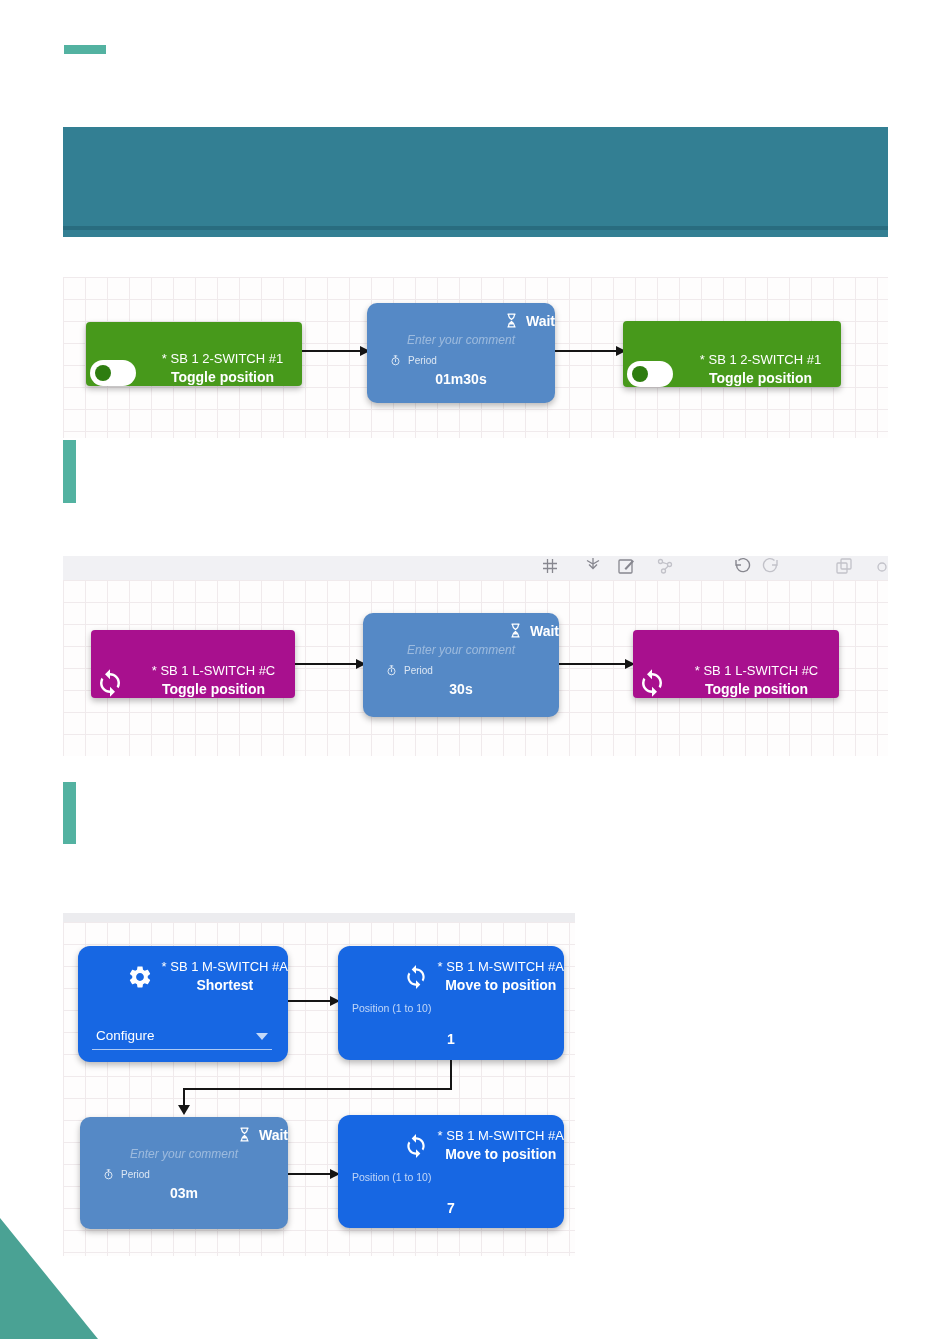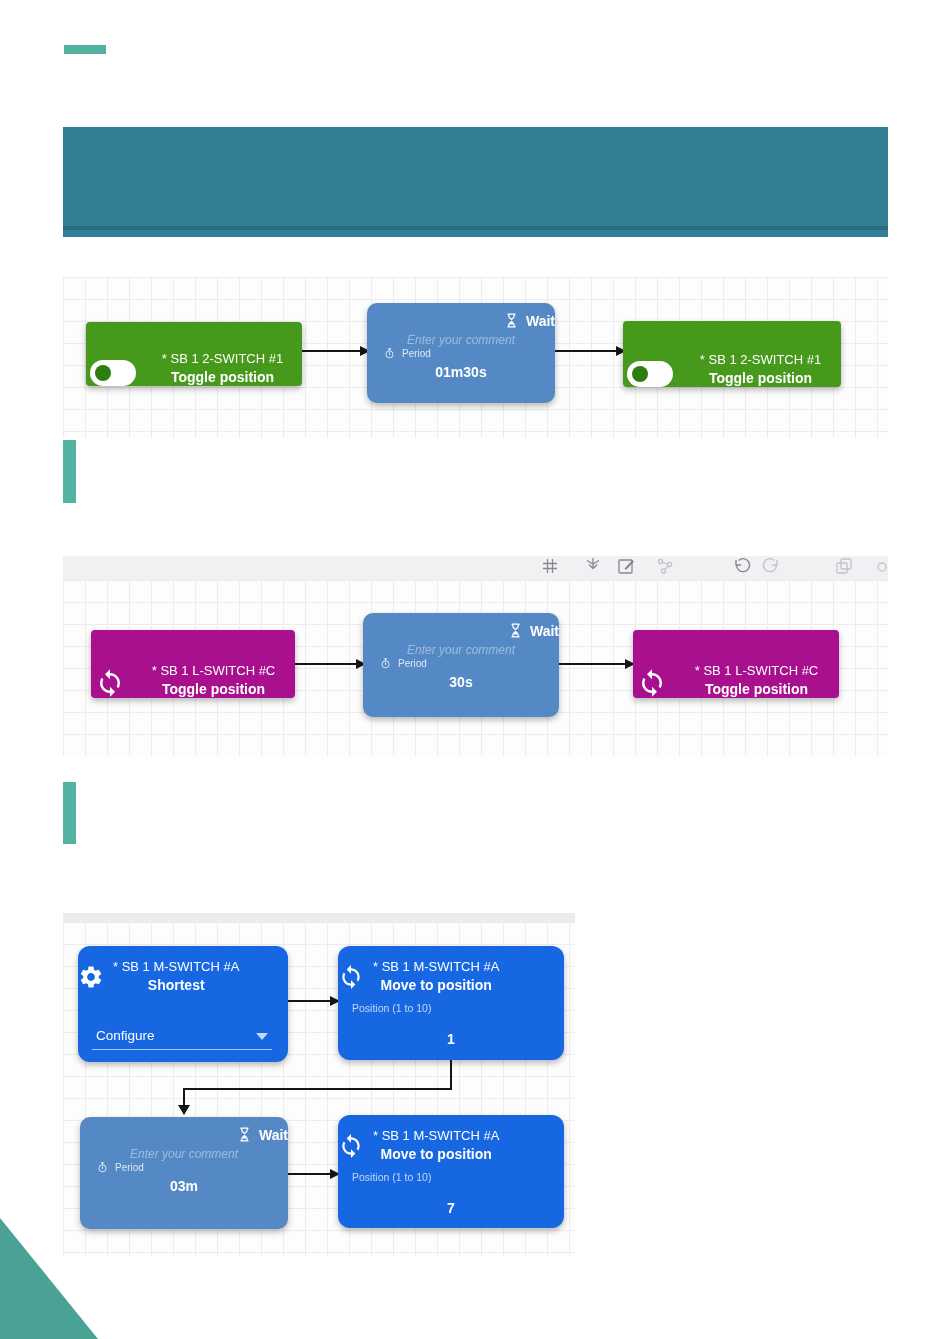--- a/index.html
+++ b/index.html
@@ -41,25 +41,25 @@
   .toggle-pill{width:46px;height:26px;background:#fff;border-radius:13px;position:relative;flex:0 0 auto;}
   .toggle-pill::before{content:"";position:absolute;left:5px;top:5px;width:16px;height:16px;border-radius:50%;background:#2e7d10;}
   .node-icon{flex:0 0 auto;display:flex;align-items:center;justify-content:center;}
   .node-icon svg{display:block;}
   
   .wait-node{box-sizing:border-box;text-align:center;padding-top:9px;}
   .wait-head{display:flex;align-items:center;justify-content:flex-end;gap:6px;font-weight:bold;font-size:14px;}
   .wait-head svg{width:17px;height:17px;}
   .comment{font-style:italic;font-size:12px;color:rgba(255,255,255,0.42);margin-top:4px;}
   .period-row{display:flex;align-items:center;gap:6px;font-size:10px;color:rgba(255,255,255,0.8);
-    padding-left:16px;text-align:left;}
+    padding-left:22px;margin-top:7px;text-align:left;}
   .period-row svg{width:13px;height:13px;opacity:0.85;}
   .period-value{font-weight:bold;font-size:14px;margin-top:4px;}
   
-  .head-row{display:flex;align-items:center;justify-content:flex-start;gap:9px;padding-top:13px;}
+  .head-row{display:flex;align-items:center;justify-content:flex-end;gap:9px;padding-top:13px;}
   .head-row .lines{text-align:center;}
   .param-label{position:absolute;left:14px;top:56px;font-size:10.5px;color:rgba(255,255,255,0.72);}
   .param-value{position:absolute;left:0;right:0;top:85px;text-align:center;font-weight:bold;font-size:14px;}
   .dropdown-row{position:absolute;left:14px;right:16px;bottom:12px;border-bottom:1px solid rgba(255,255,255,0.65);
     display:flex;align-items:flex-end;justify-content:space-between;padding:0 4px 6px 4px;font-size:13.5px;}
   .chevron-down{width:0;height:0;border-left:6px solid transparent;border-right:6px solid transparent;
     border-top:7px solid rgba(255,255,255,0.75);margin-bottom:3px;}
   
   .harrow{position:absolute;height:2px;background:var(--c-arrow,#151515);}
   .harrow.headed::after{content:"";position:absolute;right:-2px;top:50%;transform:translateY(-50%);

